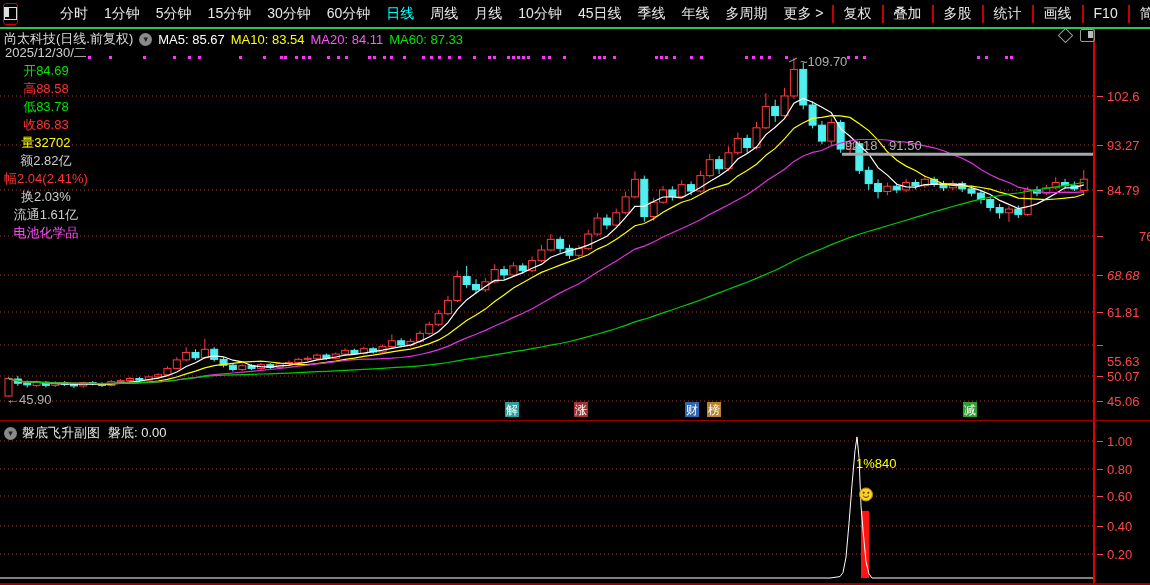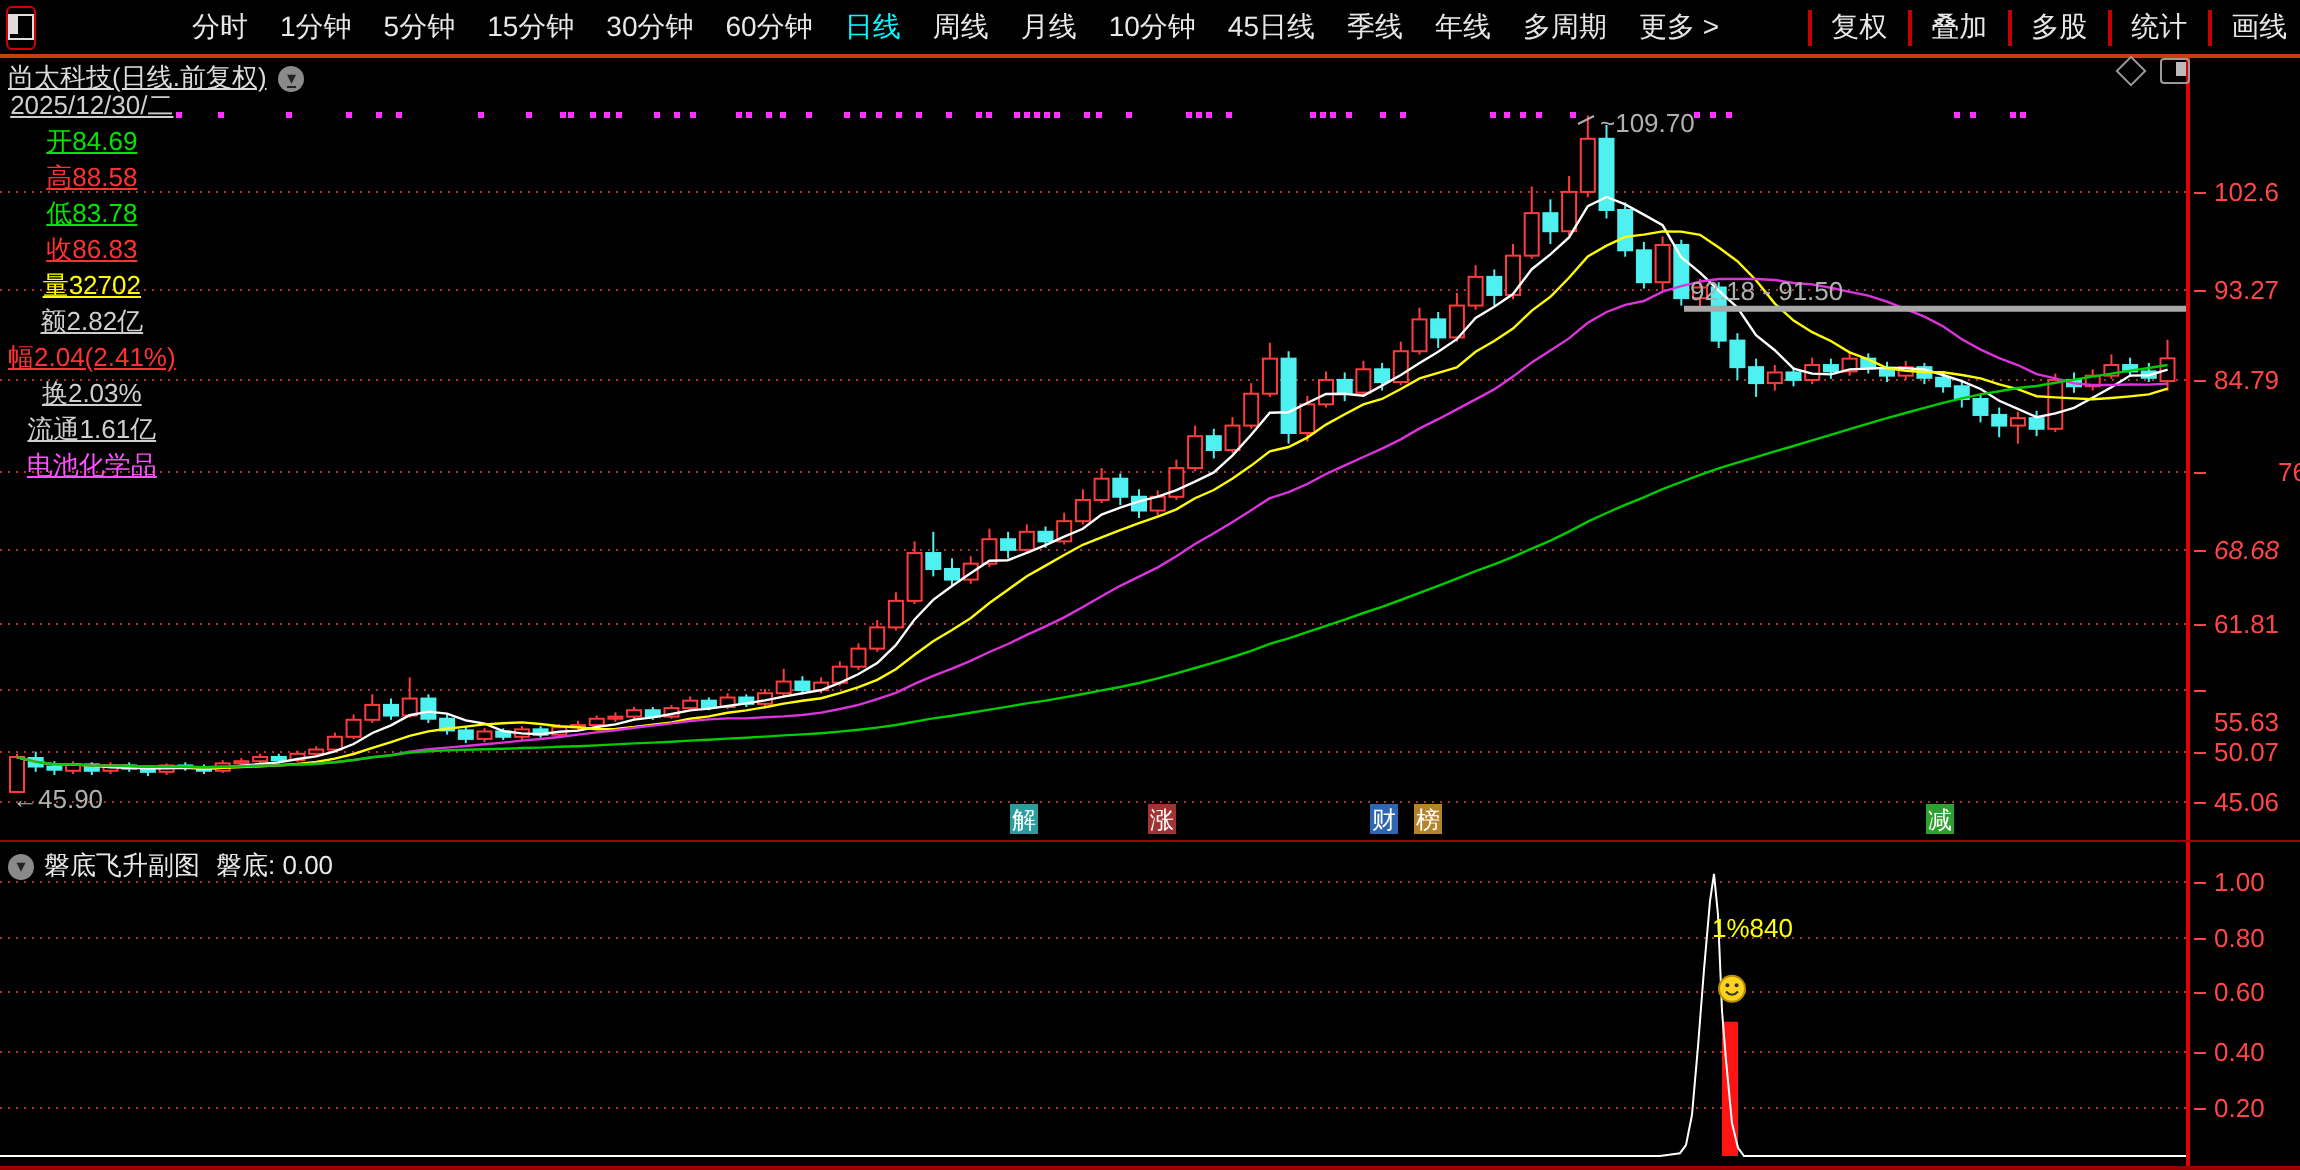--- a/index.html
+++ b/index.html
@@ -1,36 +1,36 @@
 <!DOCTYPE html>
 <html><head>
 <meta charset="utf-8">
 <style>
   html,body{margin:0;padding:0;background:#000;}
   #app{position:relative;width:1150px;height:585px;background:#000;overflow:hidden;
        font-family:"Liberation Sans","DejaVu Sans",sans-serif;-webkit-font-smoothing:none;}
   
   .topbar{position:absolute;left:0;top:0;width:1150px;height:29px;display:flex;align-items:center;
-          border-bottom:2px solid #c2410c;box-sizing:border-box;background:#000;gap:36px;}
+          border-bottom:2px solid #22c55e;box-sizing:border-box;background:#000;}
   .win-icon{width:18px;height:20px;margin-left:3px;border:1px solid #d40000;border-radius:3px;
             display:flex;align-items:center;justify-content:center;}
   .win-icon .pane{width:11px;height:11px;border:1px solid #ddd;position:relative;}
   .win-icon .pane::after{content:"";position:absolute;left:0;top:0;width:4px;height:9px;background:#ddd;}
   .menu-left{display:flex;margin-left:34px;}
   .menu-left .mi{color:#e8e8e8;font-size:14px;padding:0 8px;cursor:default;white-space:nowrap;}
   .menu-left .mi.active{color:#00ffff;}
   .menu-right{display:flex;margin-left:auto;margin-right:4px;}
   .menu-right .mi{color:#e8e8e8;font-size:14px;padding:0 10px;border-left:2px solid #c40000;white-space:nowrap;}
   
   .main{position:absolute;left:0;top:29px;width:1150px;height:391px;}
   #mainSvg{position:absolute;left:0;top:0;}
   .hline{position:absolute;left:4px;display:flex;align-items:center;font-size:13px;white-space:nowrap;z-index:5;}
   .hline1{top:1px;}
   .hline2{top:15px;flex-direction:column;}
-  .hline span{margin-right:6px;text-decoration:underline;}
+  .hline span{margin-right:6px;}
   .circ{width:13px;height:13px;border-radius:50%;background:#8a8a8a;color:#222;font-size:9px;line-height:12px;
         text-align:center;margin-right:6px;display:inline-block;}
   .axis{position:absolute;left:1093px;top:0;width:57px;height:100%;border-left:2px solid #e00000;box-sizing:border-box;}
   .axis .lab{position:absolute;left:12px;color:#ff4646;font-size:13px;transform:translateY(-50%);white-space:nowrap;}
   .axis .tick{position:absolute;left:2px;width:6px;height:1px;background:#ff4646;}
   .corner-icons{position:absolute;left:1060px;top:0px;display:flex;align-items:center;z-index:6;}
   .diamond{width:9px;height:9px;border:1px solid #9a9a9a;transform:rotate(45deg);margin-right:9px;}
   .split{width:13px;height:11px;border:1px solid #9a9a9a;border-radius:2px;position:relative;}
   .split::after{content:"";position:absolute;right:1px;top:1px;width:5px;height:7px;background:#bbb;}
   
@@ -395,20 +395,21 @@
         <rect x="963" y="373" width="14" height="15" fill="#2fa02f"></rect>
         <text x="970" y="385" fill="#fff" font-size="12px" text-anchor="middle">减</text>
         <text x="800" y="37" fill="#b0b0b0" font-size="13px">~109.70</text>
         <text x="845" y="121" fill="#b0b0b0" font-size="13px">92.18 - 91.50</text>
         <text x="6" y="375" fill="#b0b0b0" font-size="13px">←45.90</text>
         <line x1="789" y1="33" x2="797" y2="29" stroke="#b0b0b0" stroke-width="1"></line>
       </svg>
     <div class="hline hline1">
       <span style="color:#dcdcdc">尚太科技(日线.前复权)</span>
       <span class="circ">▾</span>
+      <span id="maValues"><span style="color: rgb(255, 255, 255);">MA5: 85.67</span><span style="color: rgb(255, 255, 0);">MA10: 83.54</span><span style="color: rgb(255, 85, 255);">MA20: 84.11</span><span style="color: rgb(0, 230, 0);">MA60: 87.33</span></span>
     </div>
     <div class="hline hline2" id="infoLine">
         <span style="color: rgb(207, 207, 207);">2025/12/30/二</span>
         <span style="color: rgb(0, 230, 0);">开84.69</span>
         <span style="color: rgb(255, 50, 50);">高88.58</span>
         <span style="color: rgb(0, 230, 0);">低83.78</span>
         <span style="color: rgb(255, 50, 50);">收86.83</span>
         <span style="color: rgb(255, 255, 0);">量32702</span>
         <span style="color: rgb(207, 207, 207);">额2.82亿</span>
         <span style="color: rgb(255, 50, 50);">幅2.04(2.41%)</span>

